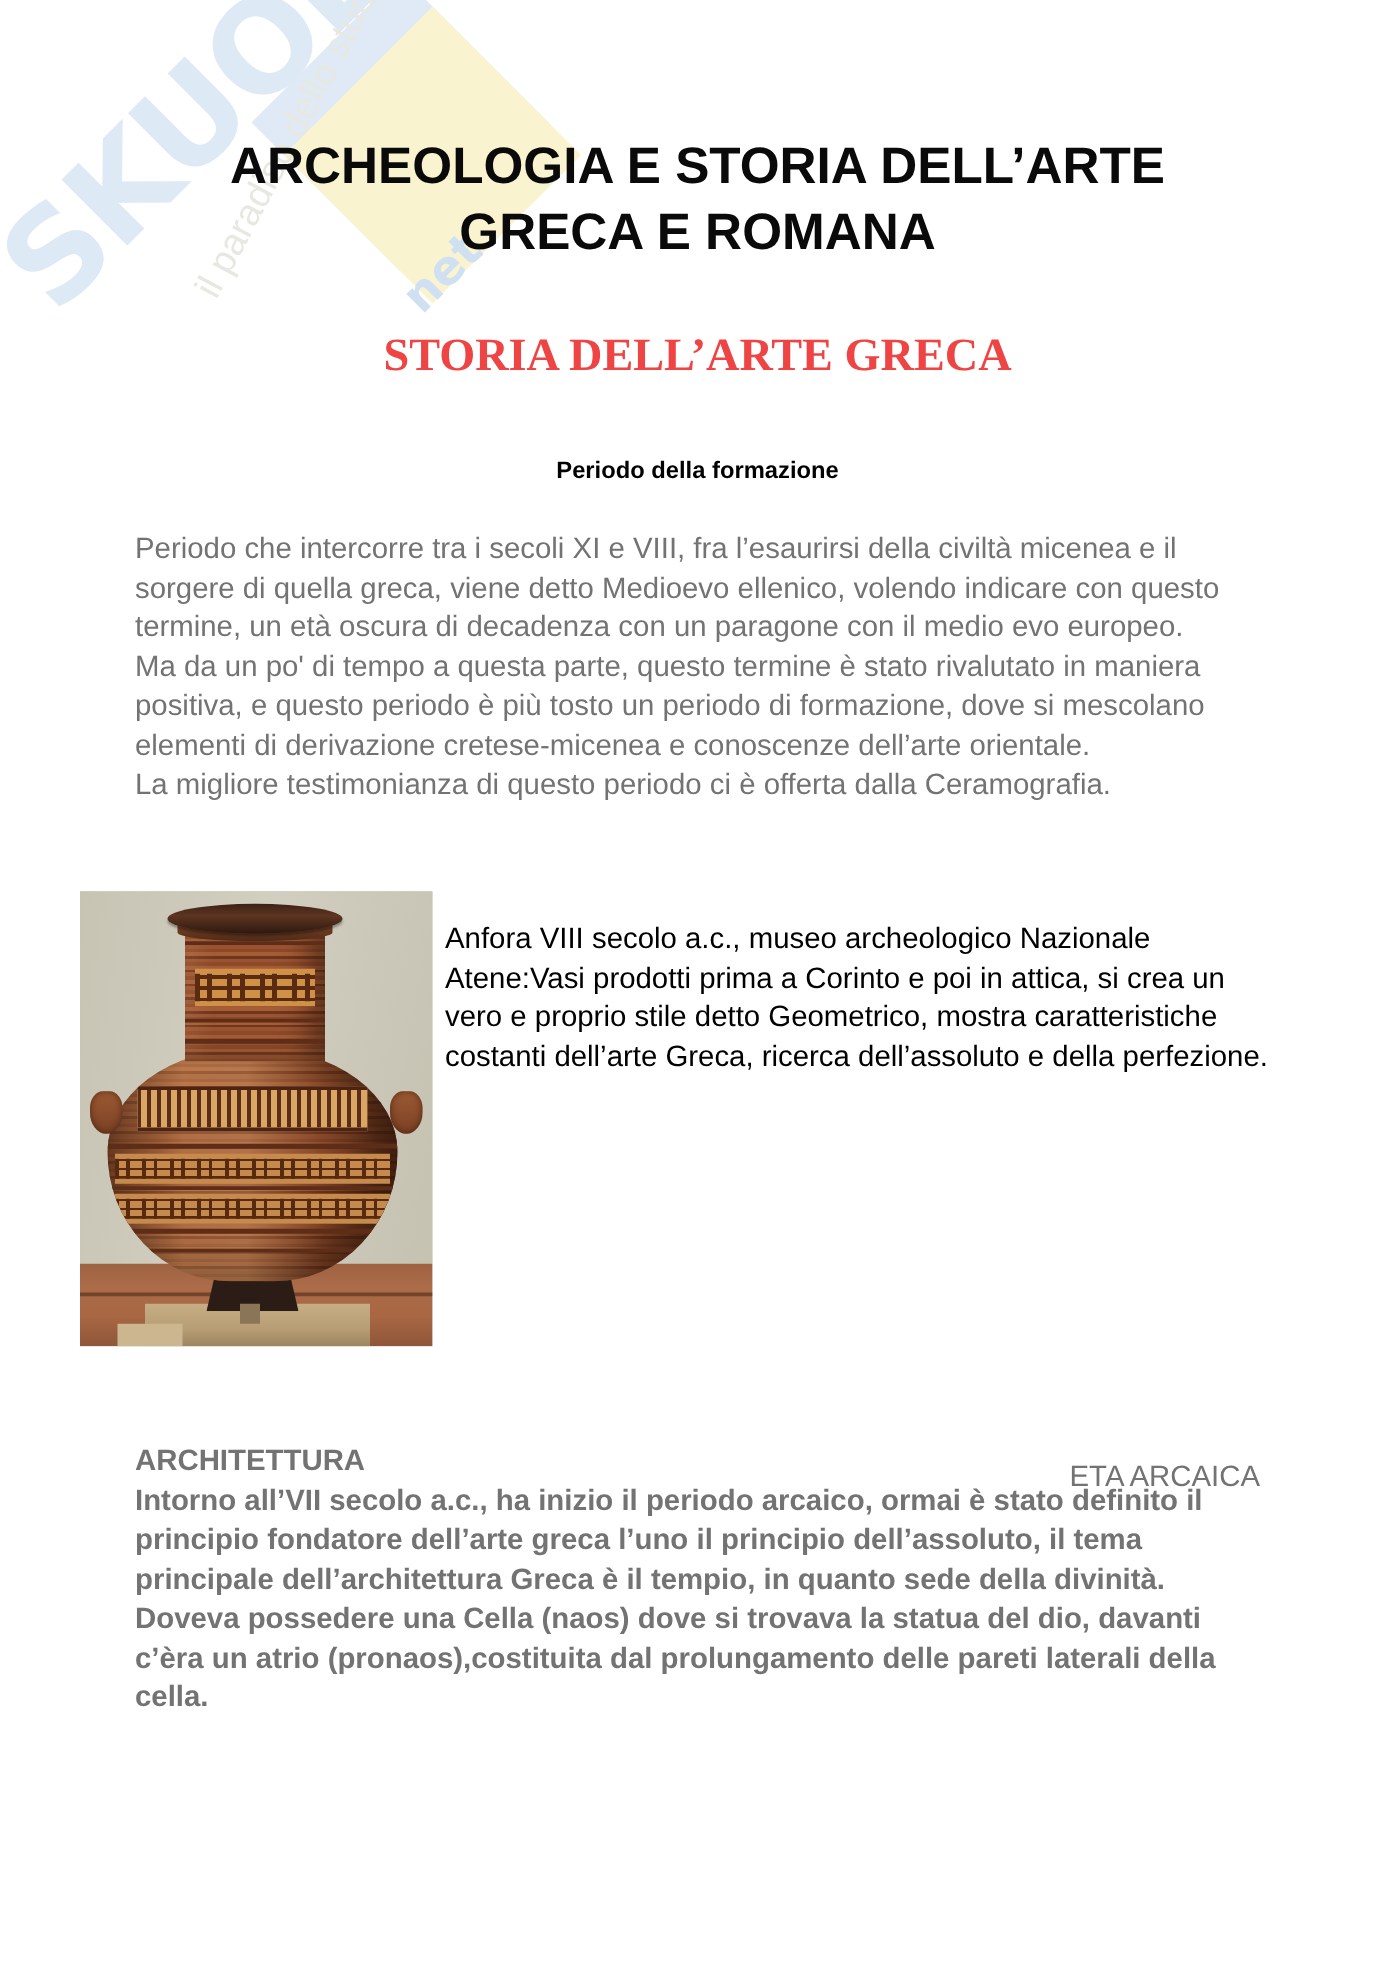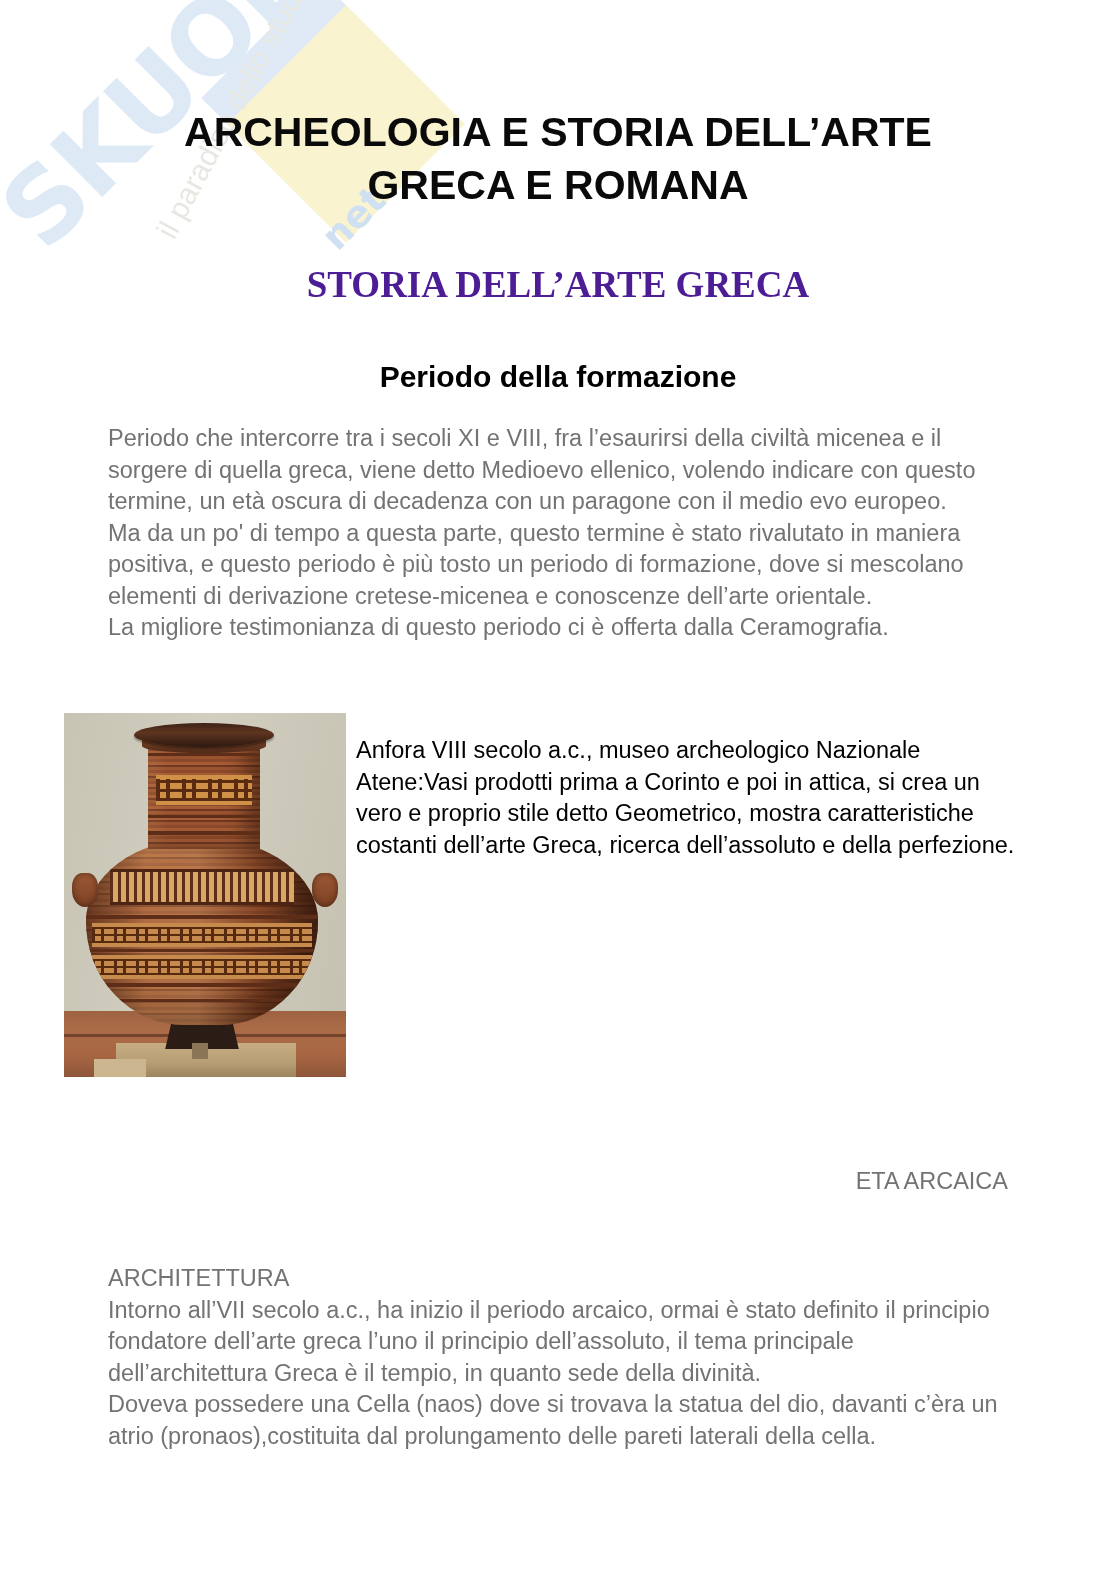--- a/index.html
+++ b/index.html
@@ -107,32 +107,32 @@
   .doc-subtitle {
     position: absolute;
     left: 108px;
     top: 262px;
     width: 900px;
     text-align: center;
     font-family: "Liberation Serif", serif;
     font-weight: bold;
     font-size: 37px;
     line-height: 46px;
-    color: #4c1d95;
+    color: #ef4444;
     margin: 0;
   }
   .section-heading {
     position: absolute;
     left: 108px;
     top: 362px;
     width: 900px;
     text-align: center;
     font-family: "Liberation Sans", sans-serif;
     font-weight: bold;
-    font-size: 30px;
+    font-size: 19px;
     line-height: 30px;
     margin: 0;
   }
 
   .body-block {
     position: absolute;
     left: 108px;
     width: 900px;
     font-family: "Liberation Sans", sans-serif;
     font-size: 23.5px;
@@ -147,21 +147,21 @@
     left: 345px;
     top: 724px;
     width: 672px;
     font-family: "Liberation Sans", sans-serif;
     font-size: 23.5px;
     line-height: 31.5px;
     color: #000000;
     margin: 11px;
   }
   .p-eta        { top: 1166px; text-align: right; }
-  .p-architettura { top: 1263px; }
+  .p-architettura { top: 1153px; font-weight: bold; }
 
   
   #photo {
     position: absolute;
     left: 64px;
     top: 713px;
     width: 282px;
     height: 364px;
     overflow: hidden;
     z-index: 3;

